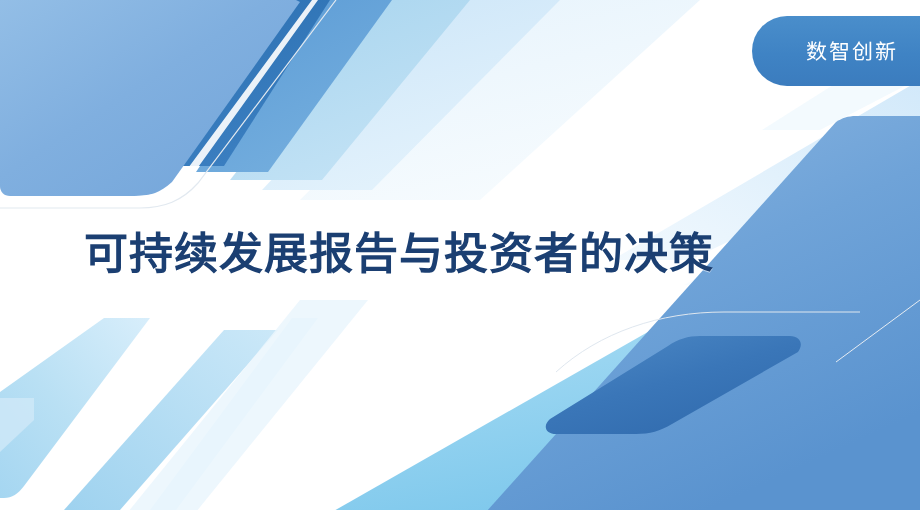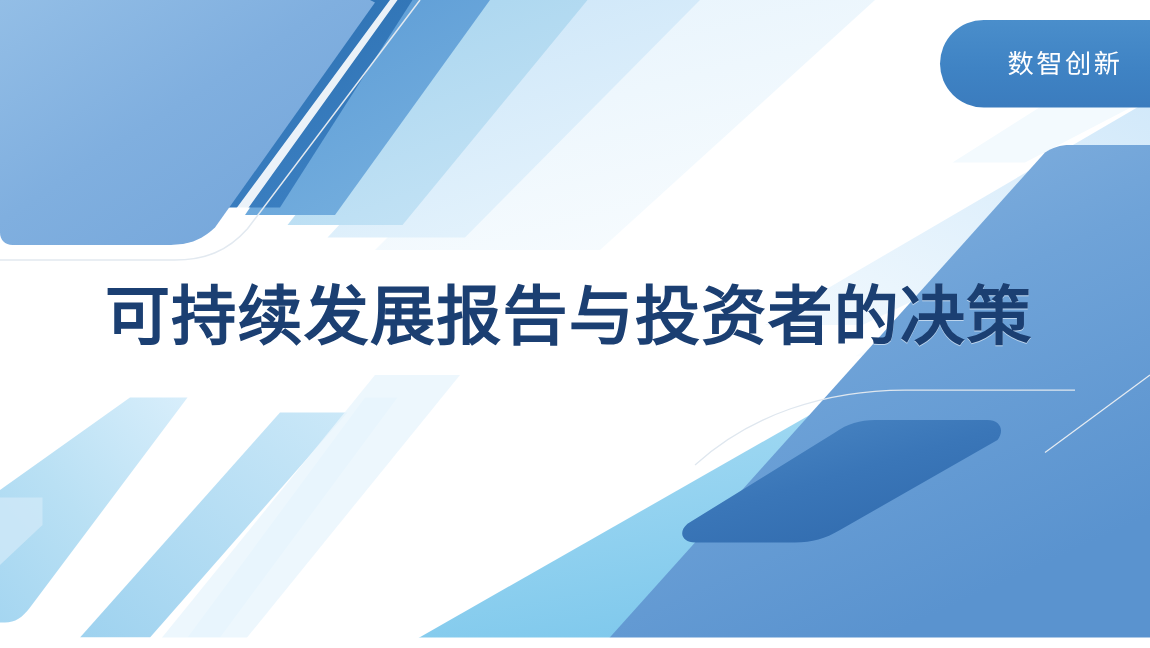--- a/index.html
+++ b/index.html
@@ -57,21 +57,21 @@
 
   
   .title-block {
     position: absolute;
     left: 84px;
     top: 228px;
     z-index: 5;
   }
   .slide-title {
     margin: 0;
-    font-size: 52px;
+    font-size: 44px;
     line-height: 52px;
     font-weight: 700;
     letter-spacing: 1px;
     color: #1b3f72;
     white-space: nowrap;
     text-shadow: 0 1px 0 rgba(255,255,255,0.55);
   }
 </style>
 </head>
 <body>

